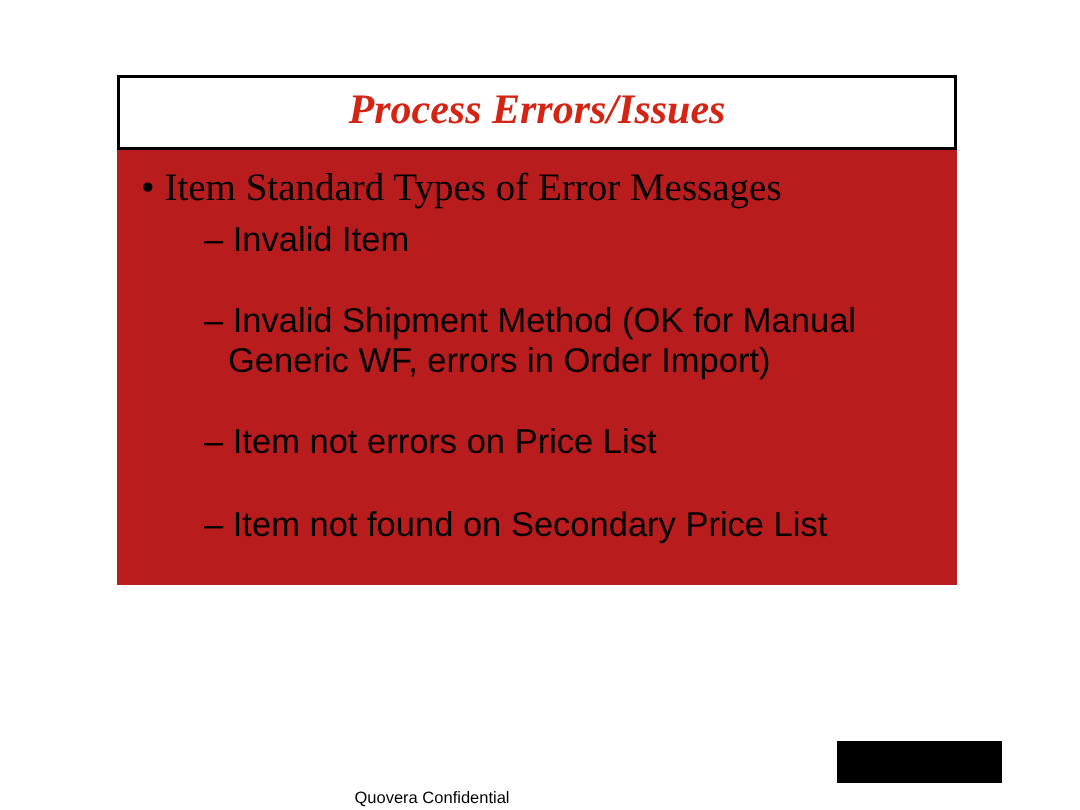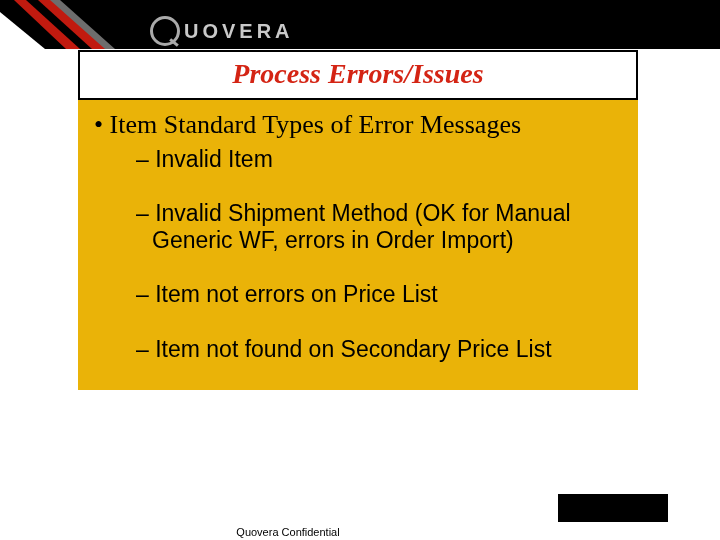--- a/index.html
+++ b/index.html
@@ -60,21 +60,21 @@
     letter-spacing: 4px;
     font-weight: 600;
     margin-left: 4px;
   }
   
   .content {
     position: absolute;
     top: 52px;
     left: 78px;
     width: 560px;
-    background: #eab308;
+    background: #b91c1c;
     padding: 0 0 18px 0;
   }
   .title-box {
     margin: -2px 0 10px 0;
     border: 2px solid #000;
     background: #fff;
     padding: 6px 0 8px 0;
     text-align: center;
   }
   .title-text {
@@ -126,34 +126,20 @@
     font-family: Arial, Helvetica, sans-serif;
     font-size: 11px;
     color: #000;
   }
 </style>
 </head>
 <body>
 
 <div class="slide">
 
-  <div class="banner">
-    <svg width="170" height="49">
-      <polygon points="0,0 60,0 115,49 0,49" fill="#6d6d6d"></polygon>
-      <polygon points="0,0 50,0 105,49 0,49" fill="#c11a0f"></polygon>
-      <polygon points="0,0 38,0 92,49 0,49" fill="#000"></polygon>
-      <polygon points="0,0 26,0 80,49 0,49" fill="#c11a0f"></polygon>
-      <polygon points="0,0 14,0 66,49 0,49" fill="#000"></polygon>
-      <polygon points="0,12 45,49 0,49" fill="#fff"></polygon>
-    </svg>
-    <div class="logo">
-      <div class="logo-q"></div>
-      <span class="logo-text">UOVERA</span>
-    </div>
-  </div>
 
   <div class="content">
     <div class="title-box">
       <span class="title-text">Process Errors/Issues</span>
     </div>
     <div class="bullet-main">Item Standard Types of Error Messages</div>
     <div class="bullet-sub">Invalid Item</div>
     <div class="bullet-sub">Invalid Shipment Method (OK for Manual Generic WF, errors in Order Import)</div>
     <div class="bullet-sub">Item not errors on Price  List</div>
     <div class="bullet-sub">Item not found on Secondary Price List</div>

